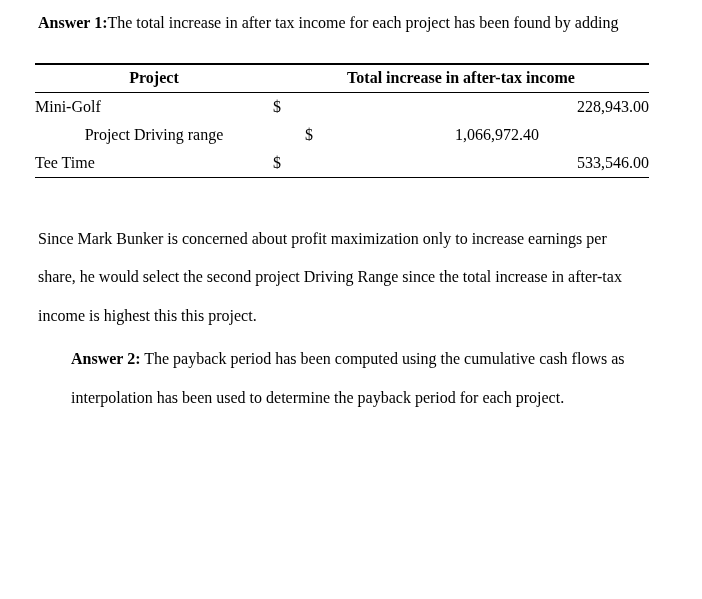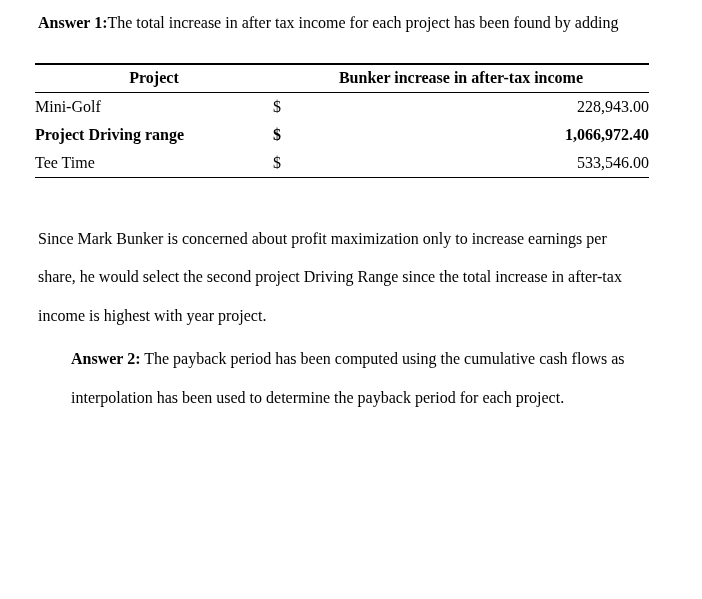--- a/index.html
+++ b/index.html
@@ -47,21 +47,21 @@
   }
   .tbl tbody td {
     height: 28px;
   }
   .tbl tbody tr:last-child td {
     border-bottom: 1.5px solid #000;
   }
   .cell-project { text-align: left; padding-left: 4px; }
   .cell-currency { text-align: left; padding-left: 7px; }
   .cell-amount { text-align: right; padding-right: 112px; }
-  .bold-row td { font-weight: bold; }
+  .bold-row td { font-weight: normal; text-align: center; }
   
   .p2 { margin-top: 42px; }
   .p3 { margin-top: 5px; margin-left: 33px; }
 </style>
 </head>
 <body>
 
 <div class="doc">
 
   <div class="para">
@@ -70,21 +70,21 @@
 
   <table class="tbl">
     <colgroup>
       <col style="width:238px">
       <col style="width:72px">
       <col>
     </colgroup>
     <thead>
       <tr>
         <th>Project</th>
-        <th colspan="2">Bunker increase in after-tax income</th>
+        <th colspan="2">Total increase in after-tax income</th>
       </tr>
     </thead>
     <tbody>
       <tr>
         <td class="cell-project">Mini-Golf</td>
         <td class="cell-currency">$</td>
         <td class="cell-amount">228,943.00</td>
       </tr>
       <tr class="bold-row">
         <td class="cell-project">Project Driving range</td>
@@ -95,21 +95,21 @@
         <td class="cell-project">Tee Time</td>
         <td class="cell-currency">$</td>
         <td class="cell-amount">533,546.00</td>
       </tr>
     </tbody>
   </table>
 
   <div class="para p2">
     <div class="line">Since Mark Bunker is concerned about profit maximization only to increase earnings per</div>
     <div class="line">share, he would select the second project Driving Range since the total increase in after-tax</div>
-    <div class="line">income is highest with year project.</div>
+    <div class="line">income is highest this this project.</div>
   </div>
 
   <div class="para p3">
     <div class="line"><span class="b">Answer 2:</span><span> The payback period has been computed using the cumulative cash flows as</span></div>
     <div class="line">interpolation has been used to determine the payback period for each project.</div>
   </div>
 
 </div>
 
 </body></html>

